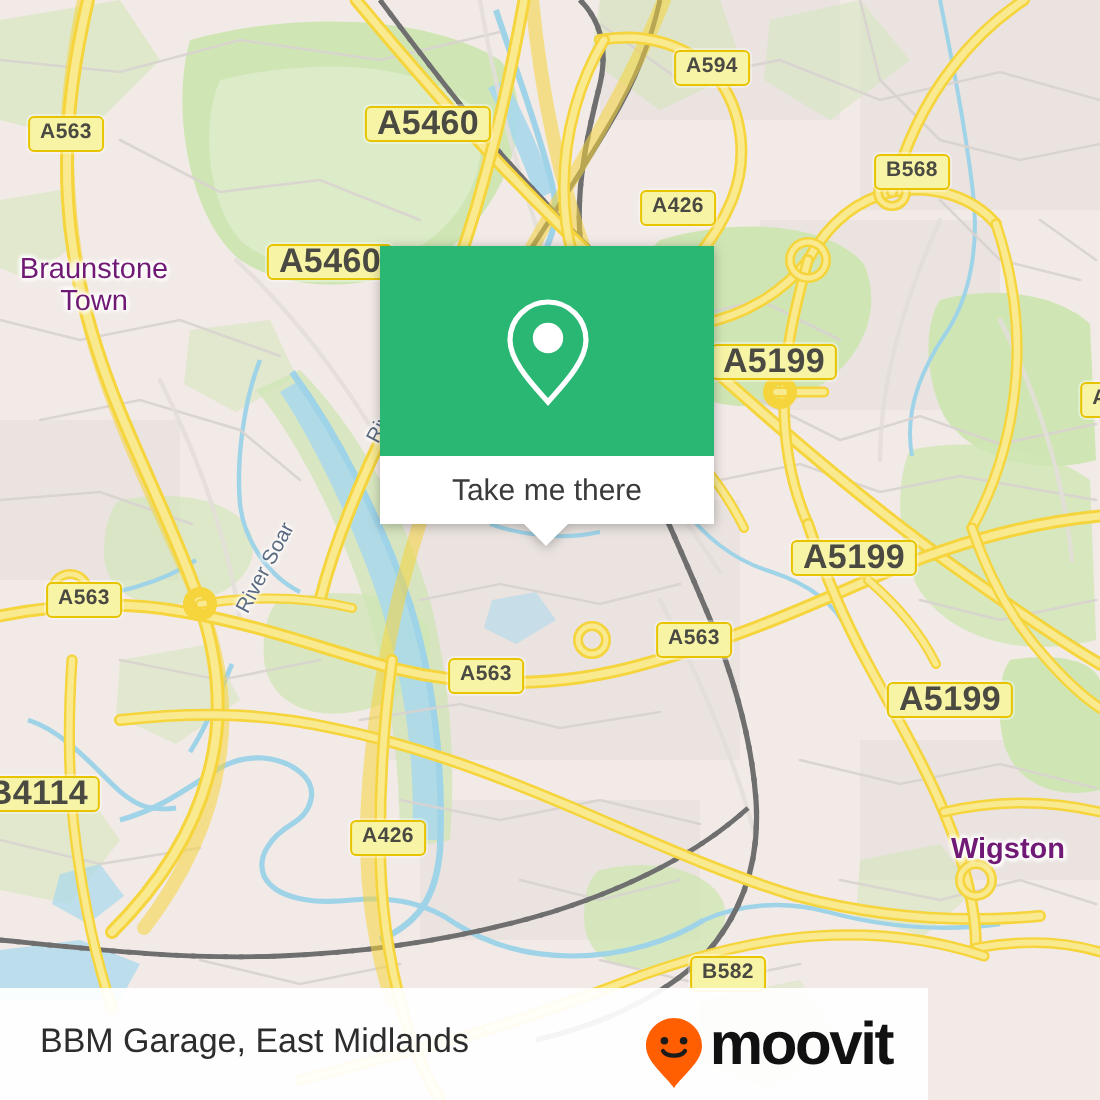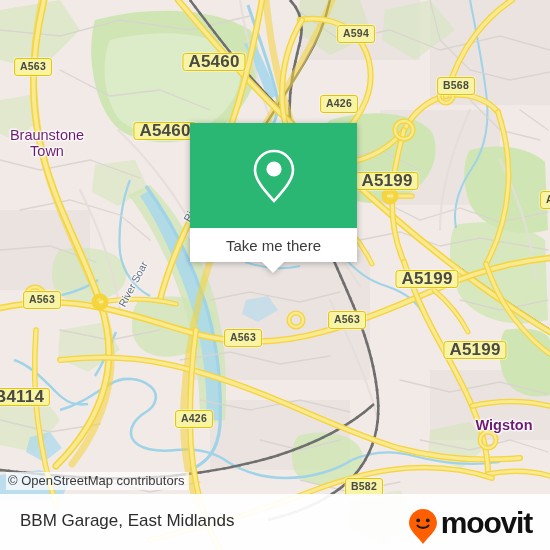--- a/index.html
+++ b/index.html
@@ -42,21 +42,21 @@
   #popup .tip{width:0;height:0;margin:0 auto;border-left:11px solid transparent;
               border-right:11px solid transparent;border-top:11px solid #fff;
               position:relative;left:-1px;}
 
   
   #attrib{position:absolute;left:6px;top:472px;color:#3a3a3a;font-size:13px;
           line-height:15px;background:rgba(255,255,255,.72);padding:1px 4px 2px 2px;
           white-space:nowrap;}
 
   
-  #footer{position:absolute;left:0;top:494px;width:550px;height:56px;
+  #footer{position:absolute;left:0;top:494px;width:464px;height:56px;
           background:rgba(255,255,255,.93);}
   #footer .title{position:absolute;left:20px;top:17px;color:#2d2d2d;
                  font-size:17px;line-height:20px;white-space:nowrap;}
   #brand{position:absolute;right:18px;top:14px;display:flex;align-items:flex-start;gap:3px;}
   #brand .word{color:#111;font-size:30px;font-weight:700;letter-spacing:-1.2px;
                line-height:30px;}
 </style>
 </head>
 <body>
 
@@ -297,21 +297,20 @@
         <path d="M23 3 C12.5 3 4 11.5 4 22 C4 33 16 45 23 53 C30 45 42 33 42 22 C42 11.5 33.5 3 23 3 Z" fill="none" stroke="#ffffff" stroke-width="2.6"></path>
         <circle cx="23" cy="21" r="7.6" fill="#ffffff"></circle>
       </svg>
     </div>
     <div class="body">
       <span>Take me there</span>
     </div>
     <div class="tip"></div>
   </div>
 
-  <div id="attrib">© OpenStreetMap contributors</div>
 
   <div id="footer">
     <div class="title">BBM Garage, East Midlands</div>
     <div id="brand">
       <svg width="30" height="38" viewBox="0 0 30 38">
         <path d="M15 1 C7.3 1 1 7.3 1 15 C1 23 11 30 15 36 C19 30 29 23 29 15 C29 7.3 22.7 1 15 1 Z" fill="#ff5f00"></path>
         <circle cx="10.2" cy="12.4" r="1.9" fill="#1b1b1b"></circle>
         <circle cx="19.8" cy="12.4" r="1.9" fill="#1b1b1b"></circle>
         <path d="M9.5 17.5 C11.6 20.6 18.4 20.6 20.5 17.5" fill="none" stroke="#1b1b1b" stroke-width="2.1" stroke-linecap="round"></path>
       </svg>

